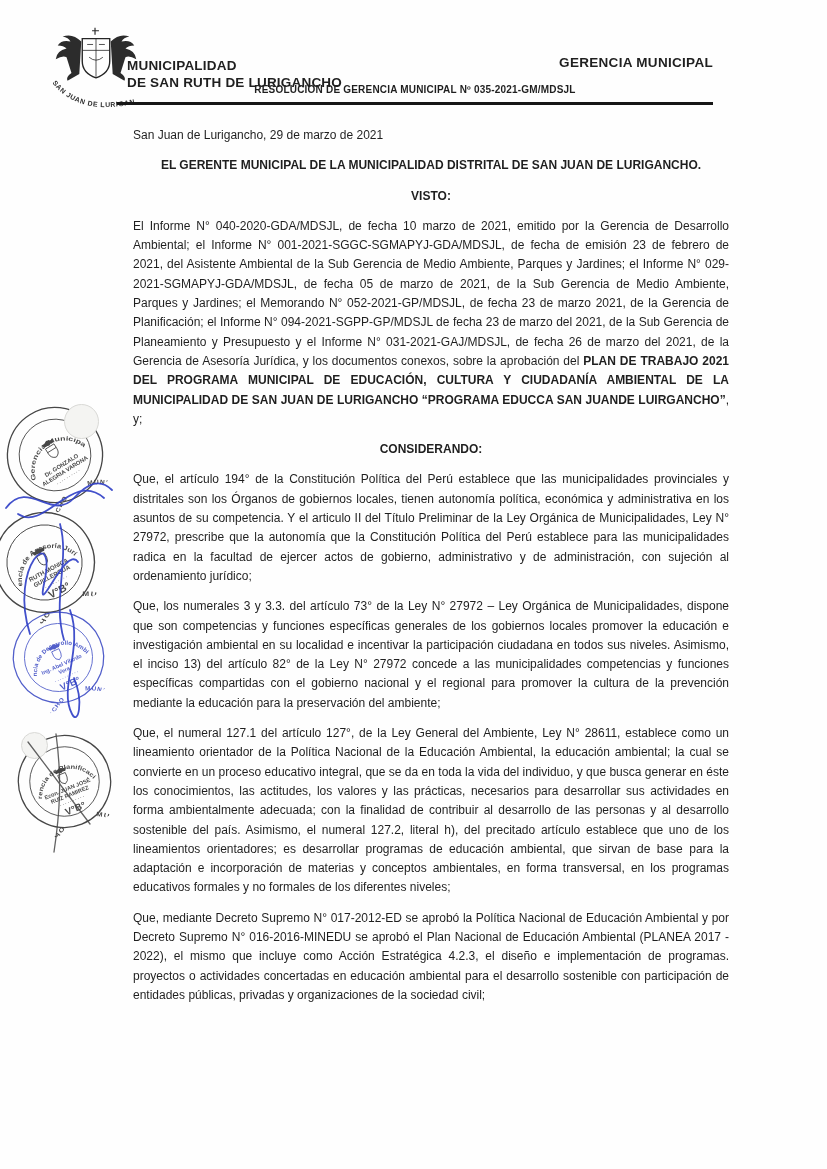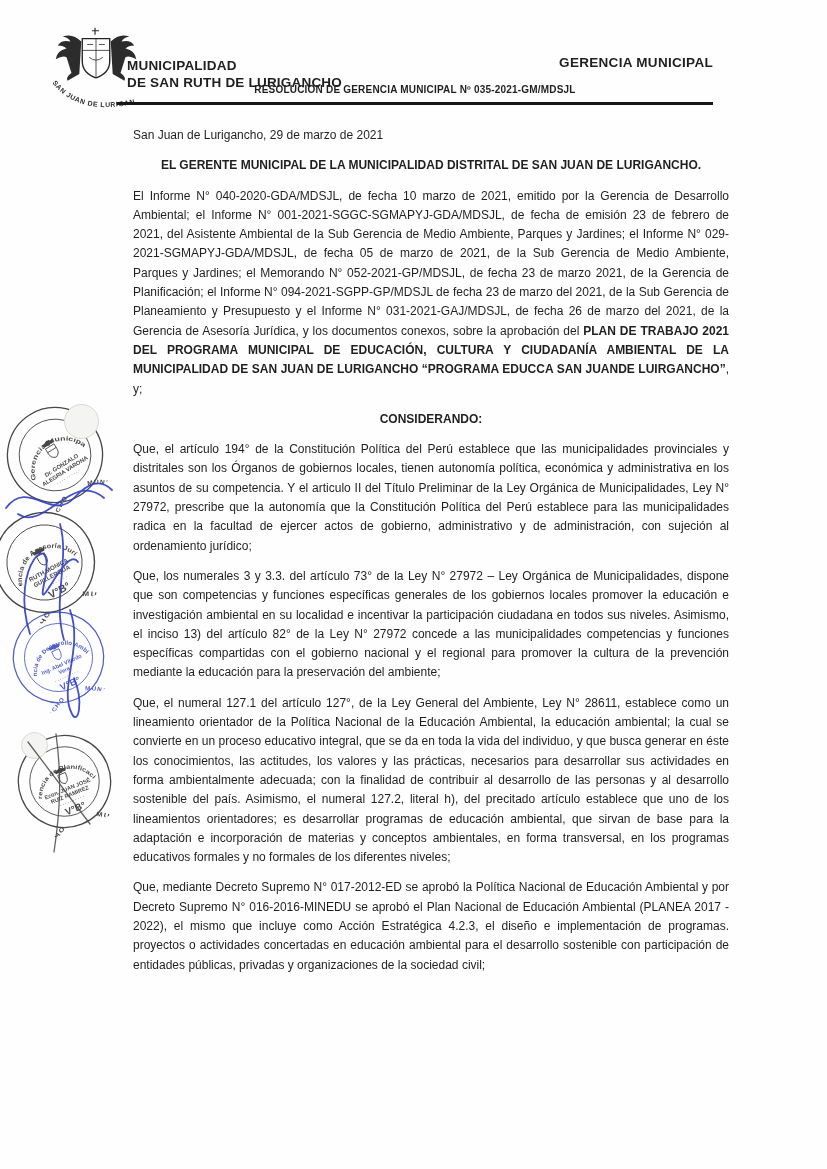--- a/index.html
+++ b/index.html
@@ -67,20 +67,21 @@
     <div>MUNICIPALIDAD</div>
     <div>DE SAN RUTH DE LURIGANCHO</div>
   </div>
   <div class="office-name">GERENCIA MUNICIPAL</div>
   <div class="res-title">RESOLUCION DE GERENCIA MUNICIPAL Nº 035-2021-GM/MDSJL</div>
   <div class="rule"></div>
 
   <div class="body-text">
     <p>San Juan de Lurigancho, 29 de marzo de 2021</p>
     <p class="hd">EL GERENTE MUNICIPAL DE LA MUNICIPALIDAD DISTRITAL DE SAN JUAN DE LURIGANCHO.</p>
+    <p class="hd">VISTO:</p>
     <p><span>El Informe N° 040-2020-GDA/MDSJL, de fecha 10 marzo de 2021, emitido por la Gerencia de Desarrollo Ambiental; el Informe N° 001-2021-SGGC-SGMAPYJ-GDA/MDSJL, de fecha de emisión 23 de febrero de 2021, del Asistente Ambiental de la Sub Gerencia de Medio Ambiente, Parques y Jardines; el Informe N° 029-2021-SGMAPYJ-GDA/MDSJL, de fecha 05 de marzo de 2021, de la Sub Gerencia de Medio Ambiente, Parques y Jardines; el Memorando N° 052-2021-GP/MDSJL, de fecha 23 de marzo 2021, de la Gerencia de Planificación; el Informe N° 094-2021-SGPP-GP/MDSJL de fecha 23 de marzo del 2021, de la Sub Gerencia de Planeamiento y Presupuesto y el Informe N° 031-2021-GAJ/MDSJL, de fecha 26 de marzo del 2021, de la Gerencia de Asesoría Jurídica, y los documentos conexos, sobre la aprobación del </span><span class="bold">PLAN DE TRABAJO 2021 DEL PROGRAMA MUNICIPAL DE EDUCACIÓN, CULTURA Y CIUDADANÍA AMBIENTAL DE LA MUNICIPALIDAD DE SAN JUAN DE LURIGANCHO “PROGRAMA EDUCCA SAN JUANDE LUIRGANCHO”</span><span>, y;</span></p>
     <p class="hd">CONSIDERANDO:</p>
     <p>Que, el artículo 194° de la Constitución Política del Perú establece que las municipalidades provinciales y distritales son los Órganos de gobiernos locales, tienen autonomía política, económica y administrativa en los asuntos de su competencia. Y el articulo II del Título Preliminar de la Ley Orgánica de Municipalidades, Ley N° 27972, prescribe que la autonomía que la Constitución Política del Perú establece para las municipalidades radica en la facultad de ejercer actos de gobierno, administrativo y de administración, con sujeción al ordenamiento jurídico;</p>
     <p>Que, los numerales 3 y 3.3. del artículo 73° de la Ley N° 27972 – Ley Orgánica de Municipalidades, dispone que son competencias y funciones específicas generales de los gobiernos locales promover la educación e investigación ambiental en su localidad e incentivar la participación ciudadana en todos sus niveles. Asimismo, el inciso 13) del artículo 82° de la Ley N° 27972 concede a las municipalidades competencias y funciones específicas compartidas con el gobierno nacional y el regional para promover la cultura de la prevención mediante la educación para la preservación del ambiente;</p>
     <p>Que, el numeral 127.1 del artículo 127°, de la Ley General del Ambiente, Ley N° 28611, establece como un lineamiento orientador de la Política Nacional de la Educación Ambiental, la educación ambiental; la cual se convierte en un proceso educativo integral, que se da en toda la vida del individuo, y que busca generar en éste los conocimientos, las actitudes, los valores y las prácticas, necesarios para desarrollar sus actividades en forma ambientalmente adecuada; con la finalidad de contribuir al desarrollo de las personas y al desarrollo sostenible del país. Asimismo, el numeral 127.2, literal h), del precitado artículo establece que uno de los lineamientos orientadores; es desarrollar programas de educación ambiental, que sirvan de base para la adaptación e incorporación de materias y conceptos ambientales, en forma transversal, en los programas educativos formales y no formales de los diferentes niveles;</p>
     <p>Que, mediante Decreto Supremo N° 017-2012-ED se aprobó la Política Nacional de Educación Ambiental y por Decreto Supremo N° 016-2016-MINEDU se aprobó el Plan Nacional de Educación Ambiental (PLANEA 2017 - 2022), el mismo que incluye como Acción Estratégica 4.2.3, el diseño e implementación de programas. proyectos o actividades concertadas en educación ambiental para el desarrollo sostenible con participación de entidades públicas, privadas y organizaciones de la sociedad civil;</p>
   </div>
 
   <svg class="stamp stamp-black" viewBox="0 0 120 120" style="left:5px;top:405px;width:100px;height:100px;transform:rotate(-32deg);">
     <circle cx="60" cy="60" r="57" stroke-width="1.6"></circle>

